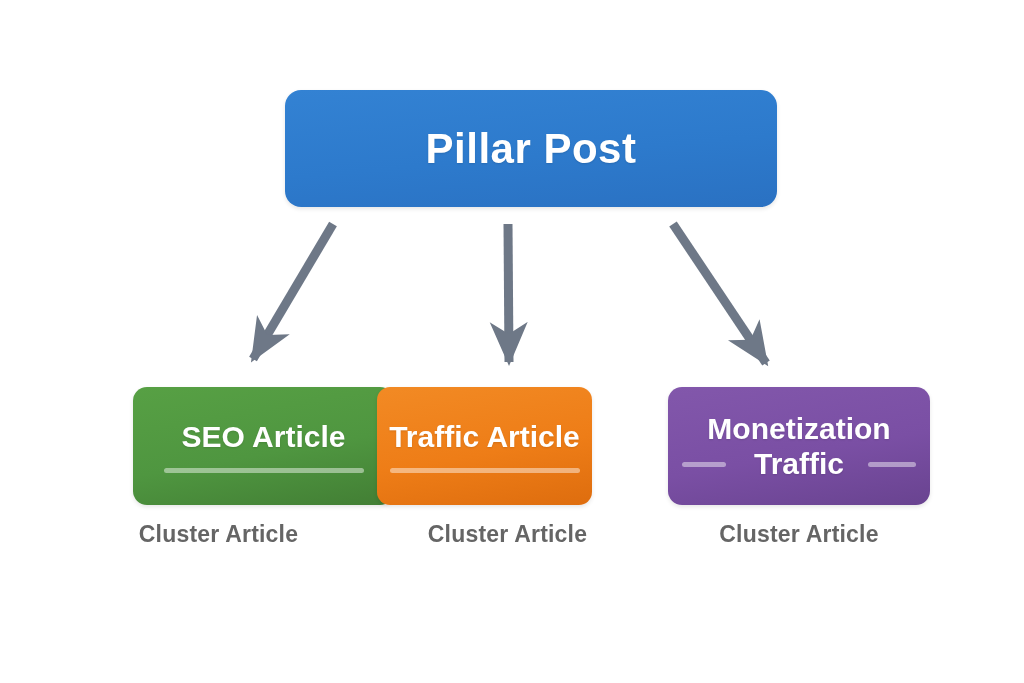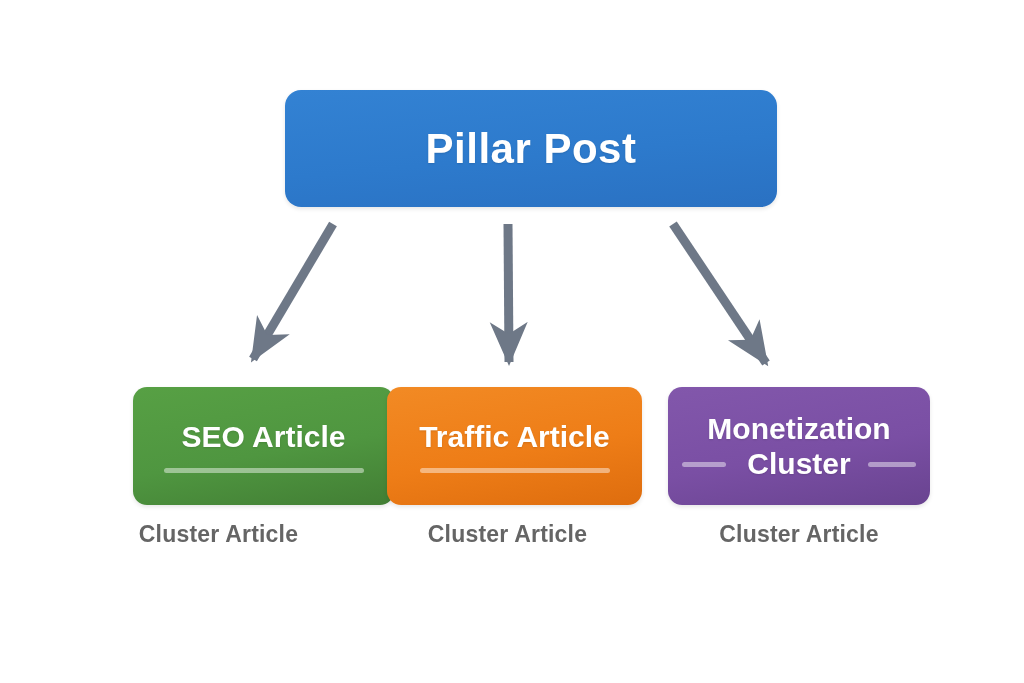--- a/index.html
+++ b/index.html
@@ -23,22 +23,22 @@
   
   .arrows{position:absolute;left:0;top:0;width:1024px;height:683px;pointer-events:none;}
   
   .cluster-box{
     position:absolute;top:387px;height:118px;border-radius:14px;
     box-shadow:0 2px 4px rgba(0,0,0,0.10);
     display:flex;align-items:center;justify-content:center;
   }
   .cluster-box.green{left:92px;width:261px;
     background:linear-gradient(170deg,#57a044 0%,#4f9640 55%,#427e34 100%);margin-left:41px;}
-  .cluster-box.orange{left:387px;width:255px;
-    background:linear-gradient(170deg,#f28a24 0%,#ee7d17 55%,#de6d0e 100%);}
+  .cluster-box.orange{left:377px;width:215px;
+    background:linear-gradient(170deg,#f28a24 0%,#ee7d17 55%,#de6d0e 100%);border-radius:13px;}
   .cluster-box.purple{left:668px;width:262px;
     background:linear-gradient(170deg,#8257ab 0%,#7a4fa4 55%,#694390 100%);}
   .box-inner{display:flex;flex-direction:column;align-items:center;max-width:100%;padding:0 12px;box-sizing:border-box;}
   .box-label{
     color:#ffffff;font-size:30px;font-weight:bold;text-align:center;
     line-height:35px;text-shadow:0 1px 2px rgba(0,0,0,0.12);
   }
   .underline{
     width:200px;height:5px;margin-top:14px;border-radius:3px;
     background:rgba(255,255,255,0.45);
@@ -89,21 +89,21 @@
 
   <div class="cluster-box orange">
     <div class="box-inner">
       <div class="box-label">Traffic Article</div>
       <div class="underline"></div>
     </div>
   </div>
 
   <div class="cluster-box purple">
     <div class="box-inner">
-      <div class="box-label">Monetization Cluster</div>
+      <div class="box-label">Monetization Traffic</div>
     </div>
     <div class="dash dash-left"></div>
     <div class="dash dash-right"></div>
   </div>
 
   <div class="caption c1">Cluster Article</div>
   <div class="caption c2">Cluster Article</div>
   <div class="caption c3">Cluster Article</div>
 
 </div>

